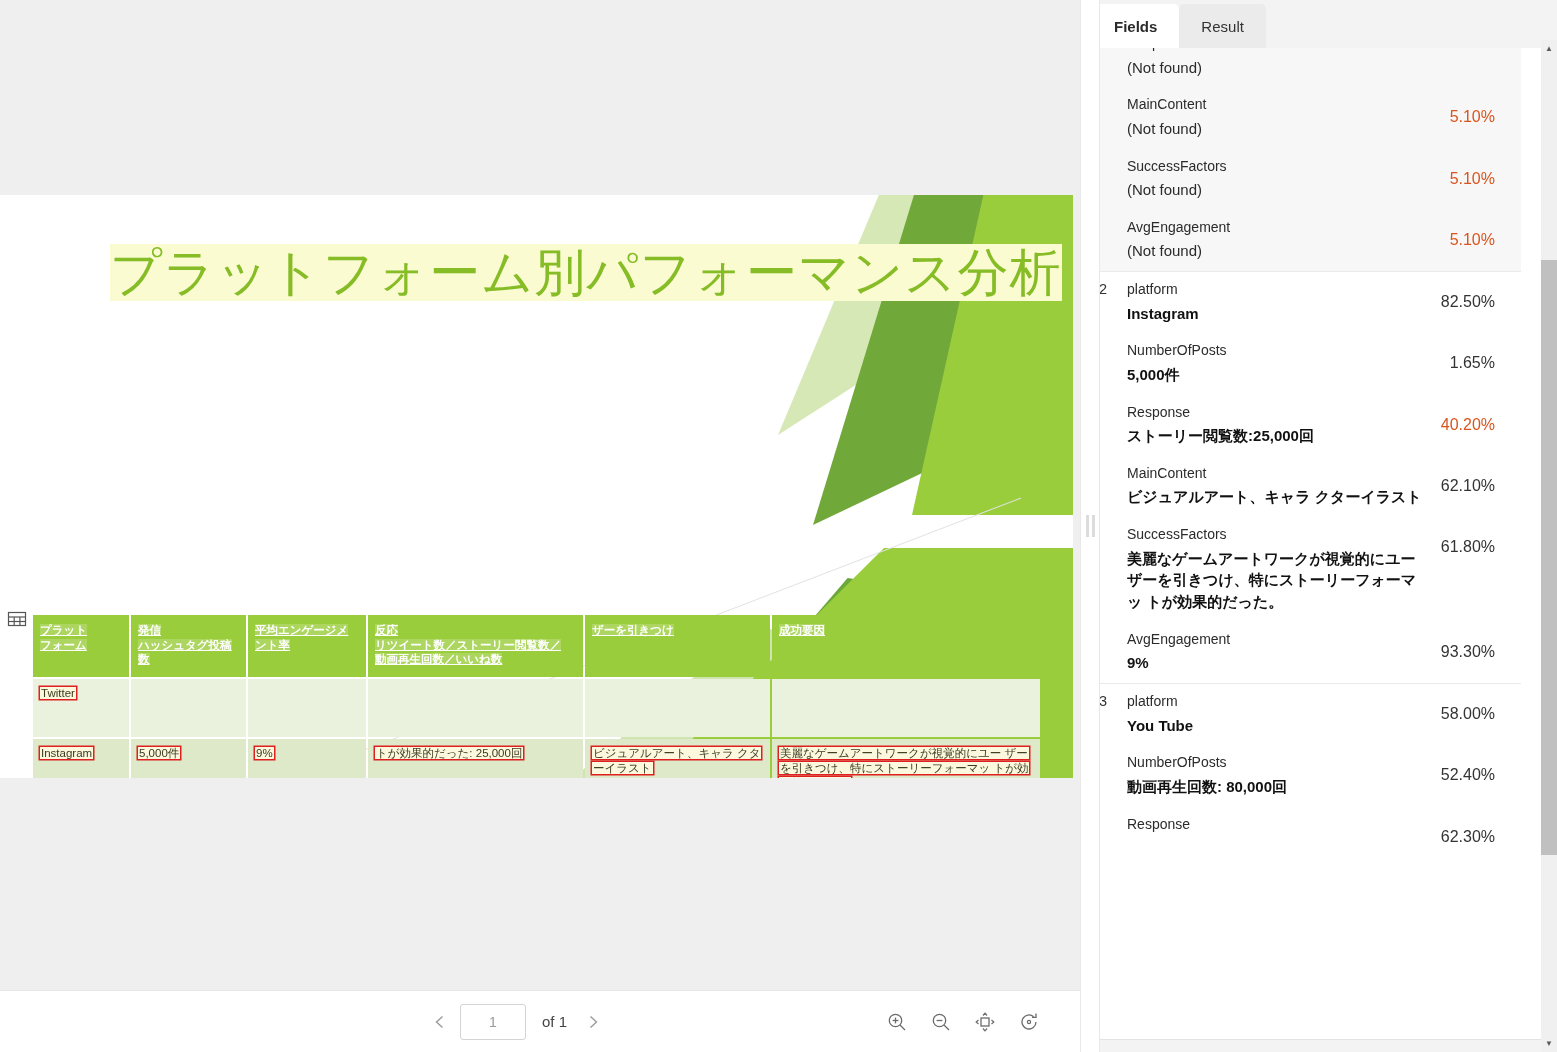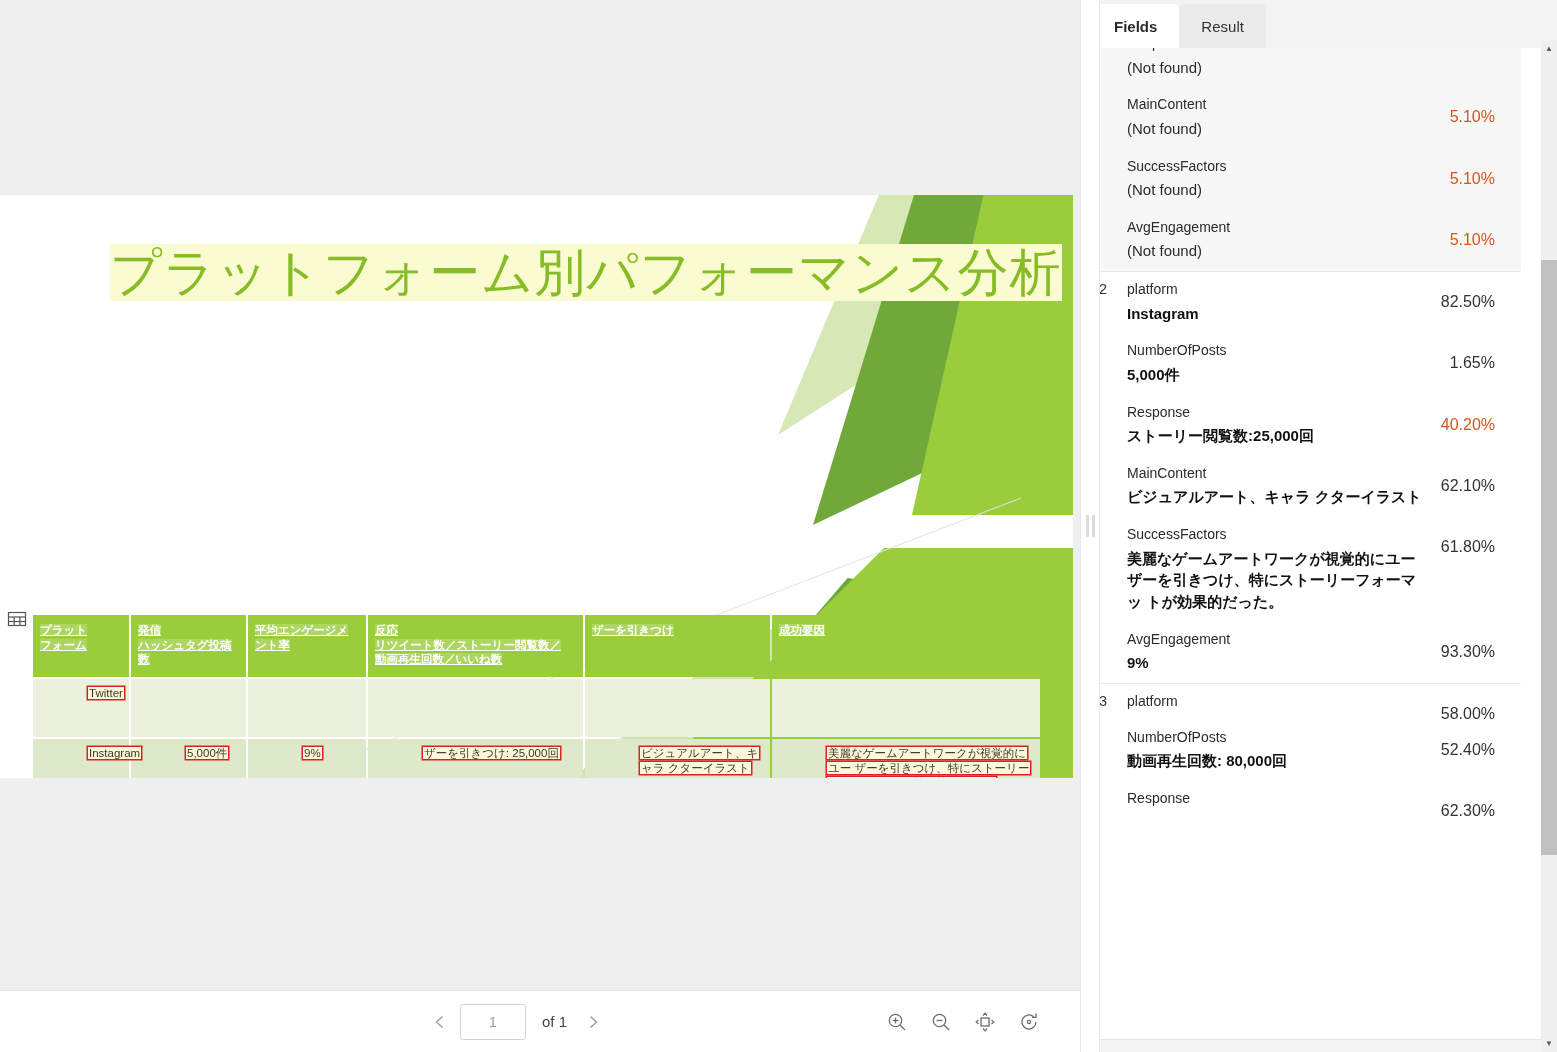--- a/index.html
+++ b/index.html
@@ -115,21 +115,20 @@
   #doc-table tr.r-even td { background: #dde9c9; }
 
   
   .ocr {
     display: inline;
     background: #fbf8de;
     box-shadow: 0 0 0 1.5px #e02020;
     padding: 0 1px;
     -webkit-box-decoration-break: clone;
     box-decoration-break: clone;
-    margin-left: 48px;
   }
 
   
   #toolbar {
     flex: 0 0 62px;
     height: 62px;
     background: #ffffff;
     border-top: 1px solid #e6e6e6;
     display: flex;
     align-items: center;
@@ -325,21 +324,21 @@
                 <td></td>
                 <td></td>
                 <td></td>
                 <td></td>
                 <td></td>
               </tr>
               <tr class="r-even">
                 <td><span class="ocr">Instagram</span></td>
                 <td><span class="ocr">5,000件</span></td>
                 <td><span class="ocr">9%</span></td>
-                <td><span class="ocr">ザーを引きつけ: 25,000回</span></td>
+                <td><span class="ocr">トが効果的だった: 25,000回</span></td>
                 <td><span class="ocr">ビジュアルアート、キャラ クターイラスト</span></td>
                 <td><span class="ocr">美麗なゲームアートワークが視覚的にユー ザーを引きつけ、特にストーリーフォーマッ トが効果的だった。</span></td>
               </tr>
             </tbody>
         </table>
       </div>
     </div>
 
     <div id="toolbar">
       <div class="tb-nav">
@@ -459,20 +458,21 @@
               <div class="key">AvgEngagement</div>
               <div class="pct">93.30%</div>
               <div class="val">9%</div>
             </div>
           </div>
           <div class="grp">
             <div class="fld">
               <div class="idx">3</div>
               <div class="key">platform</div>
               <div class="pct">58.00%</div>
+              <div class="val">You Tube</div>
             </div>
             <div class="fld">
               <div class="key">NumberOfPosts</div>
               <div class="pct">52.40%</div>
               <div class="val">動画再生回数: 80,000回</div>
             </div>
             <div class="fld">
               <div class="key">Response</div>
               <div class="pct">62.30%</div>
             </div>

